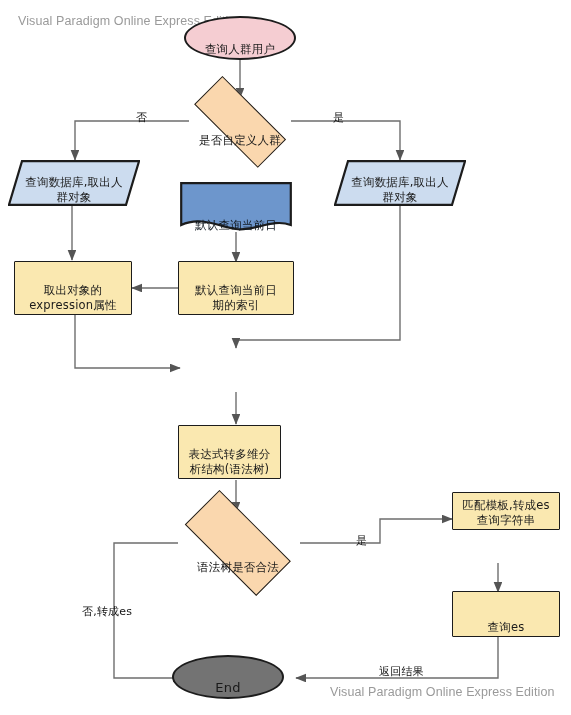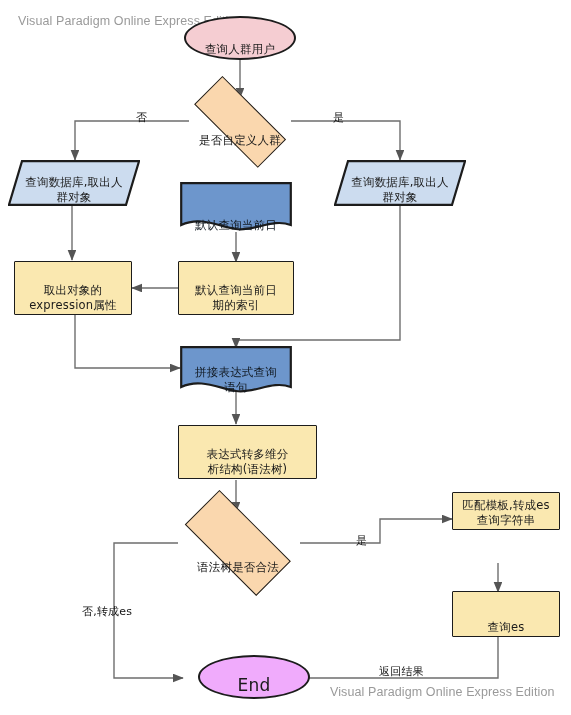--- a/index.html
+++ b/index.html
@@ -189,48 +189,41 @@
   <div class="node shape-rect" style="left:14px; top:261px; width:118px; height:54px; background:#fae8b0;">
     <span class="lbl">取出对象的
 expression属性</span>
   </div>
 
   <div class="node shape-rect" style="left:178px; top:261px; width:116px; height:54px; background:#fae8b0;">
     <span class="lbl">默认查询当前日
 期的索引</span>
   </div>
 
-  <div class="node shape-doc" style="left:180px; top:346px; width:112px; height:50px; color:#101820;">
-    <svg class="doc-bg" viewBox="0 0 112 50" preserveAspectRatio="none">
-      <path d="M1.2,1.2 L110.8,1.2 L110.8,41 C92,34 74,48 56,45 C38,42 20,32 1.2,41 Z" fill="#6d96cc" stroke="#1c1c1c" stroke-width="2.2" vector-effect="non-scaling-stroke"></path>
-    </svg>
-    <span class="lbl">拼接表达式查询
-语句</span>
-  </div>
-
-  <div class="node shape-rect" style="left:178px; top:425px; width:139px; height:54px; background:#fae8b0;">
+
+  <div class="node shape-rect" style="left:178px; top:425px; width:103px; height:54px; background:#fae8b0;">
     <span class="lbl">表达式转多维分
 析结构(语法树)</span>
   </div>
 
   <div class="node shape-diamond" style="left:168px; top:510px; width:140px; height:66px;">
     <span class="dia-bg" style="background:#fad7ae;"></span>
     <span class="lbl">语法树是否合法</span>
   </div>
   <div class="edge-label" style="left:356px; top:533px;">是</div>
   <div class="edge-label" style="left:82px; top:604px;">否,转成es</div>
 
   <div class="node shape-rect" style="left:452px; top:492px; width:108px; height:38px; background:#fae8b0;">
     <span class="lbl">匹配模板,转成es
 查询字符串</span>
   </div>
 
   <div class="node shape-rect" style="left:452px; top:591px; width:108px; height:46px; background:#fae8b0;">
     <span class="lbl">查询es</span>
   </div>
 
-  <div class="node shape-ellipse" style="left:198px; top:655px; width:112px; height:44px; background:#f0abfc; font-size:17px;">
+  <div class="node shape-ellipse" style="left:172px; top:655px; width:112px; height:44px; background:#737373; font-size:13px;">
     <span class="lbl">End</span>
   </div>
 
   <div class="edge-label" style="left:379px; top:664px;text-align:center;">返回结果</div>
 
 </div>
 
 </body></html>

